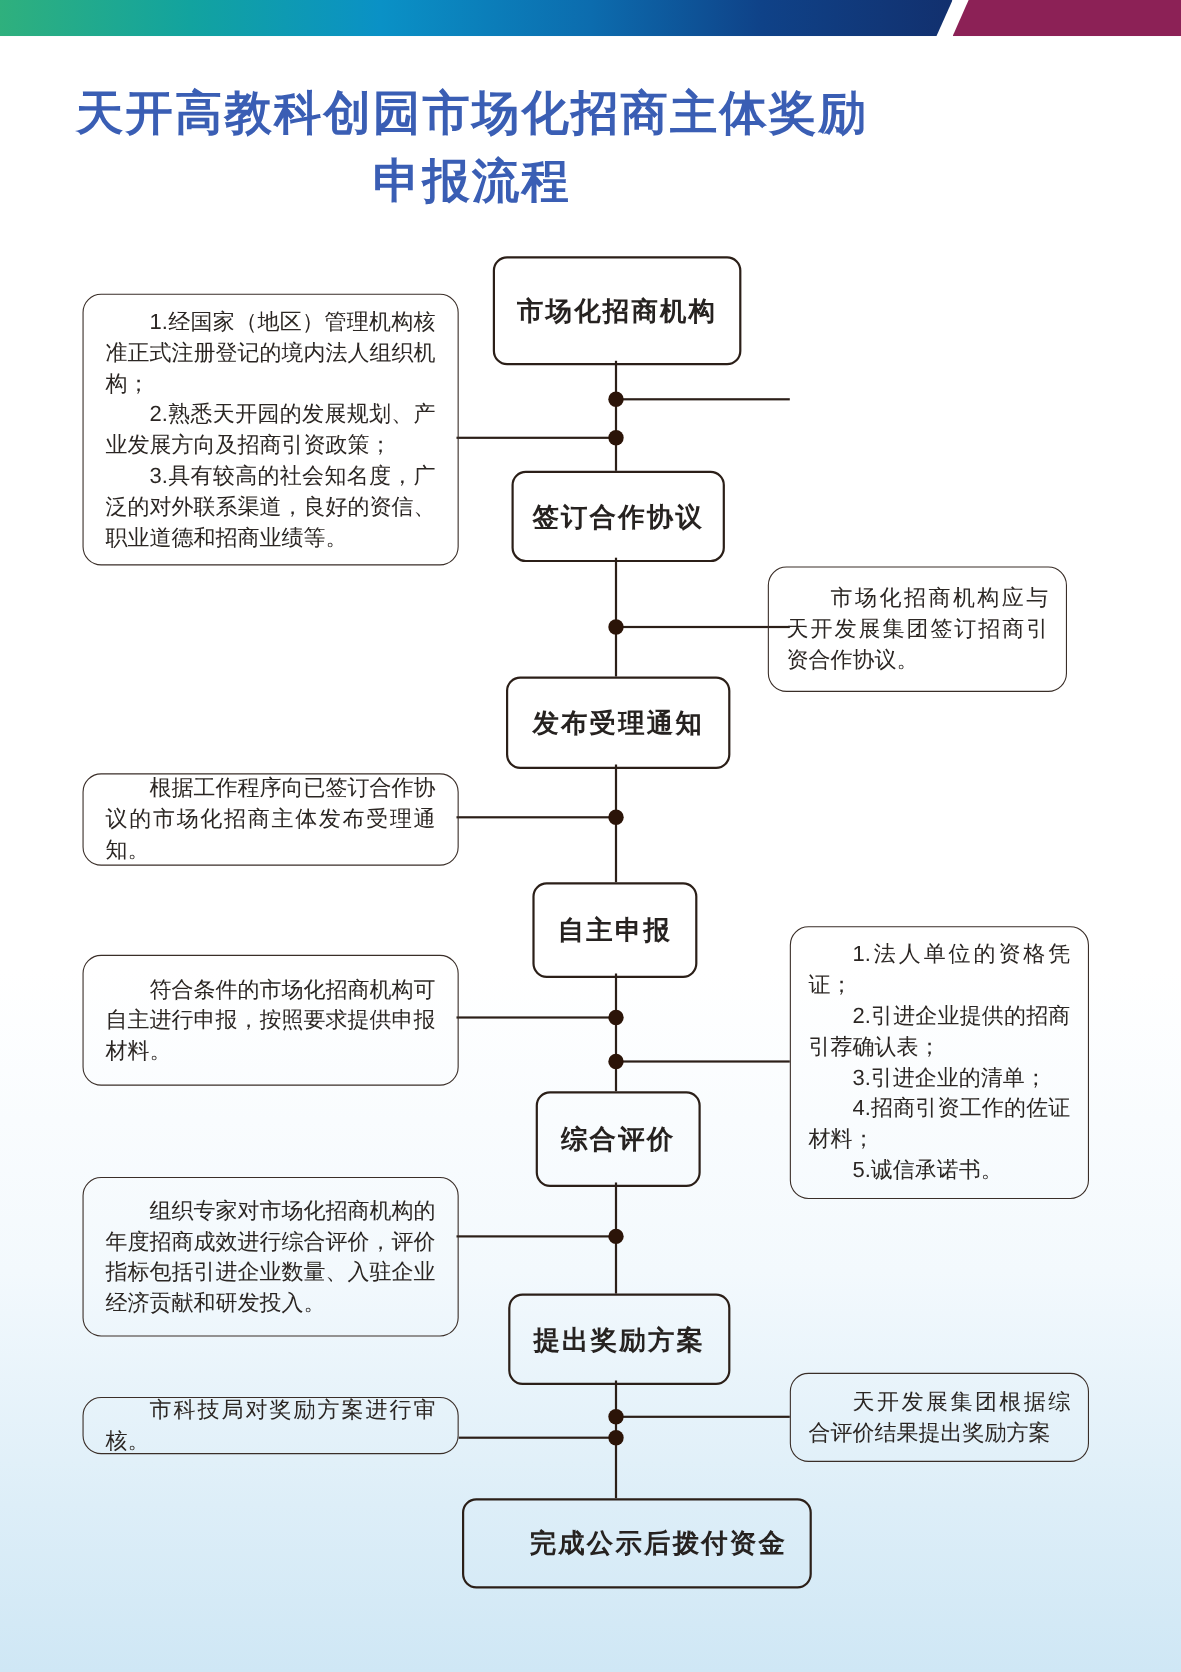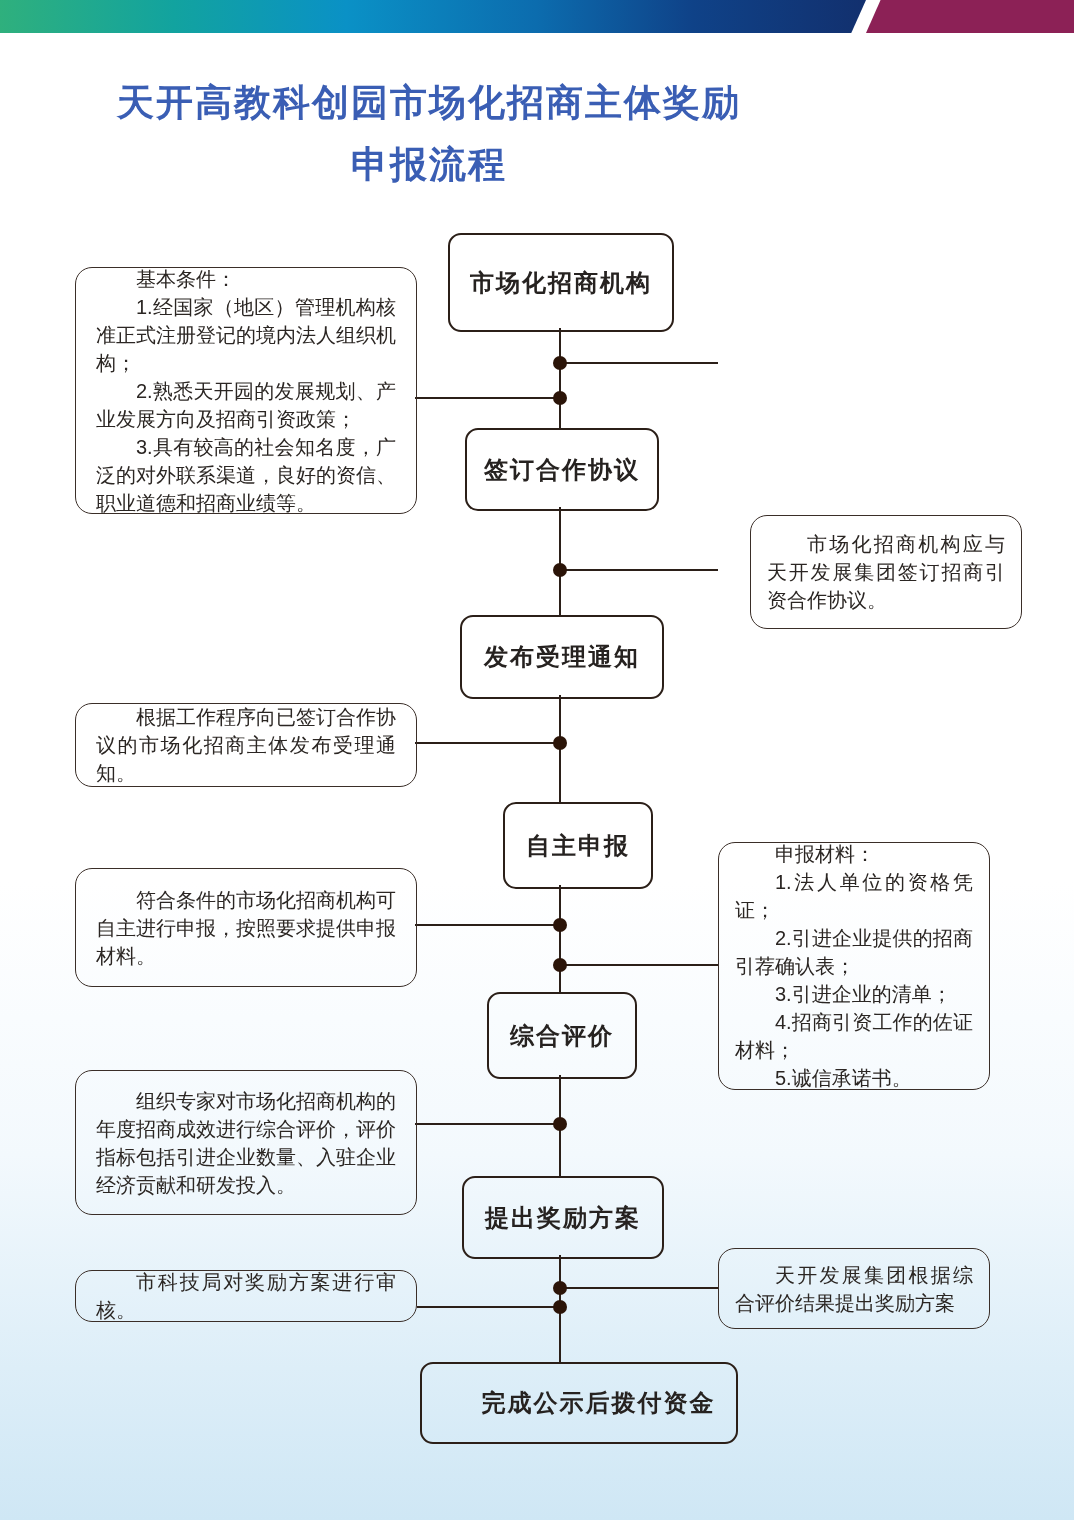--- a/index.html
+++ b/index.html
@@ -16,21 +16,21 @@
     clip-path:polygon(0 0,100% 0,98.3% 100%,0 100%);
   }
   .banner-accent{
     position:absolute;left:866px;top:0;width:208px;height:33px;
     background:#8c2156;
     clip-path:polygon(7% 0,100% 0,100% 100%,0 100%);
   }
   
   .title{
     position:absolute;left:0;top:72px;width:858px;text-align:center;
-    color:#3a5eb4;font-weight:bold;font-size:37px;line-height:62px;letter-spacing:2px;
+    color:#3a5eb4;font-weight:bold;font-size:43px;line-height:62px;letter-spacing:2px;
   }
   
   .flow-box{
     position:absolute;border:2.5px solid #2b1f18;border-radius:13px;
     background:transparent;display:flex;align-items:center;justify-content:center;
     font-weight:bold;color:#262220;font-size:24px;letter-spacing:2px;text-align:center;
   }
   
   .side-box{
     position:absolute;border:1.5px solid #3a2e28;border-radius:17px;
@@ -87,57 +87,55 @@
 
   <div class="flow-box" style="left:448px;top:233px;width:222px;height:95px;">
     <span>市场化招商机构</span>
   </div>
   <div class="flow-box" style="left:465px;top:428px;width:190px;height:79px;">
     <span>签订合作协议</span>
   </div>
   <div class="flow-box" style="left:460px;top:615px;width:200px;height:80px;">
     <span>发布受理通知</span>
   </div>
-  <div class="flow-box" style="left:503px;top:802px;width:146px;height:83px;border-radius:13px;">
+  <div class="flow-box" style="left:484px;top:802px;width:146px;height:83px;border-radius:13px;">
     <span>自主申报</span>
   </div>
   <div class="flow-box" style="left:487px;top:992px;width:146px;height:83px;">
     <span>综合评价</span>
   </div>
   <div class="flow-box" style="left:462px;top:1176px;width:198px;height:79px;">
     <span>提出奖励方案</span>
   </div>
   <div class="flow-box" style="left:420px;top:1362px;width:275px;height:78px;padding-left:39px;">
     <span>完成公示后拨付资金</span>
   </div>
 
   <div class="side-box left" style="left:75px;top:267px;height:225px;">
-    <p>基本条件：</p>
     <p>1.经国家（地区）管理机构核准正式注册登记的境内法人组织机构；</p>
     <p>2.熟悉天开园的发展规划、产业发展方向及招商引资政策；</p>
     <p>3.具有较高的社会知名度，广泛的对外联系渠道，良好的资信、职业道德和招商业绩等。</p>
   </div>
   <div class="side-box left" style="left:75px;top:703px;height:62px;">
     <p>根据工作程序向已签订合作协议的市场化招商主体发布受理通知。</p>
   </div>
   <div class="side-box left" style="left:75px;top:868px;height:97px;">
     <p>符合条件的市场化招商机构可自主进行申报，按照要求提供申报材料。</p>
   </div>
   <div class="side-box left" style="left:75px;top:1070px;height:123px;">
     <p>组织专家对市场化招商机构的年度招商成效进行综合评价，评价指标包括引进企业数量、入驻企业经济贡献和研发投入。</p>
   </div>
   <div class="side-box left" style="left:75px;top:1270px;height:30px;">
     <p>市科技局对奖励方案进行审核。</p>
   </div>
 
-  <div class="side-box right" style="left:750px;top:515px;height:92px;">
+  <div class="side-box right" style="left:698px;top:515px;height:92px;">
     <p>市场化招商机构应与天开发展集团签订招商引资合作协议。</p>
   </div>
   <div class="side-box right" style="left:718px;top:842px;height:226px;">
-    <p>申报材料：</p>
     <p>1.法人单位的资格凭证；</p>
     <p>2.引进企业提供的招商引荐确认表；</p>
     <p>3.引进企业的清单；</p>
     <p>4.招商引资工作的佐证材料；</p>
     <p>5.诚信承诺书。</p>
   </div>
   <div class="side-box right" style="left:718px;top:1248px;height:59px;">
     <p>天开发展集团根据综合评价结果提出奖励方案</p>
   </div>
 

